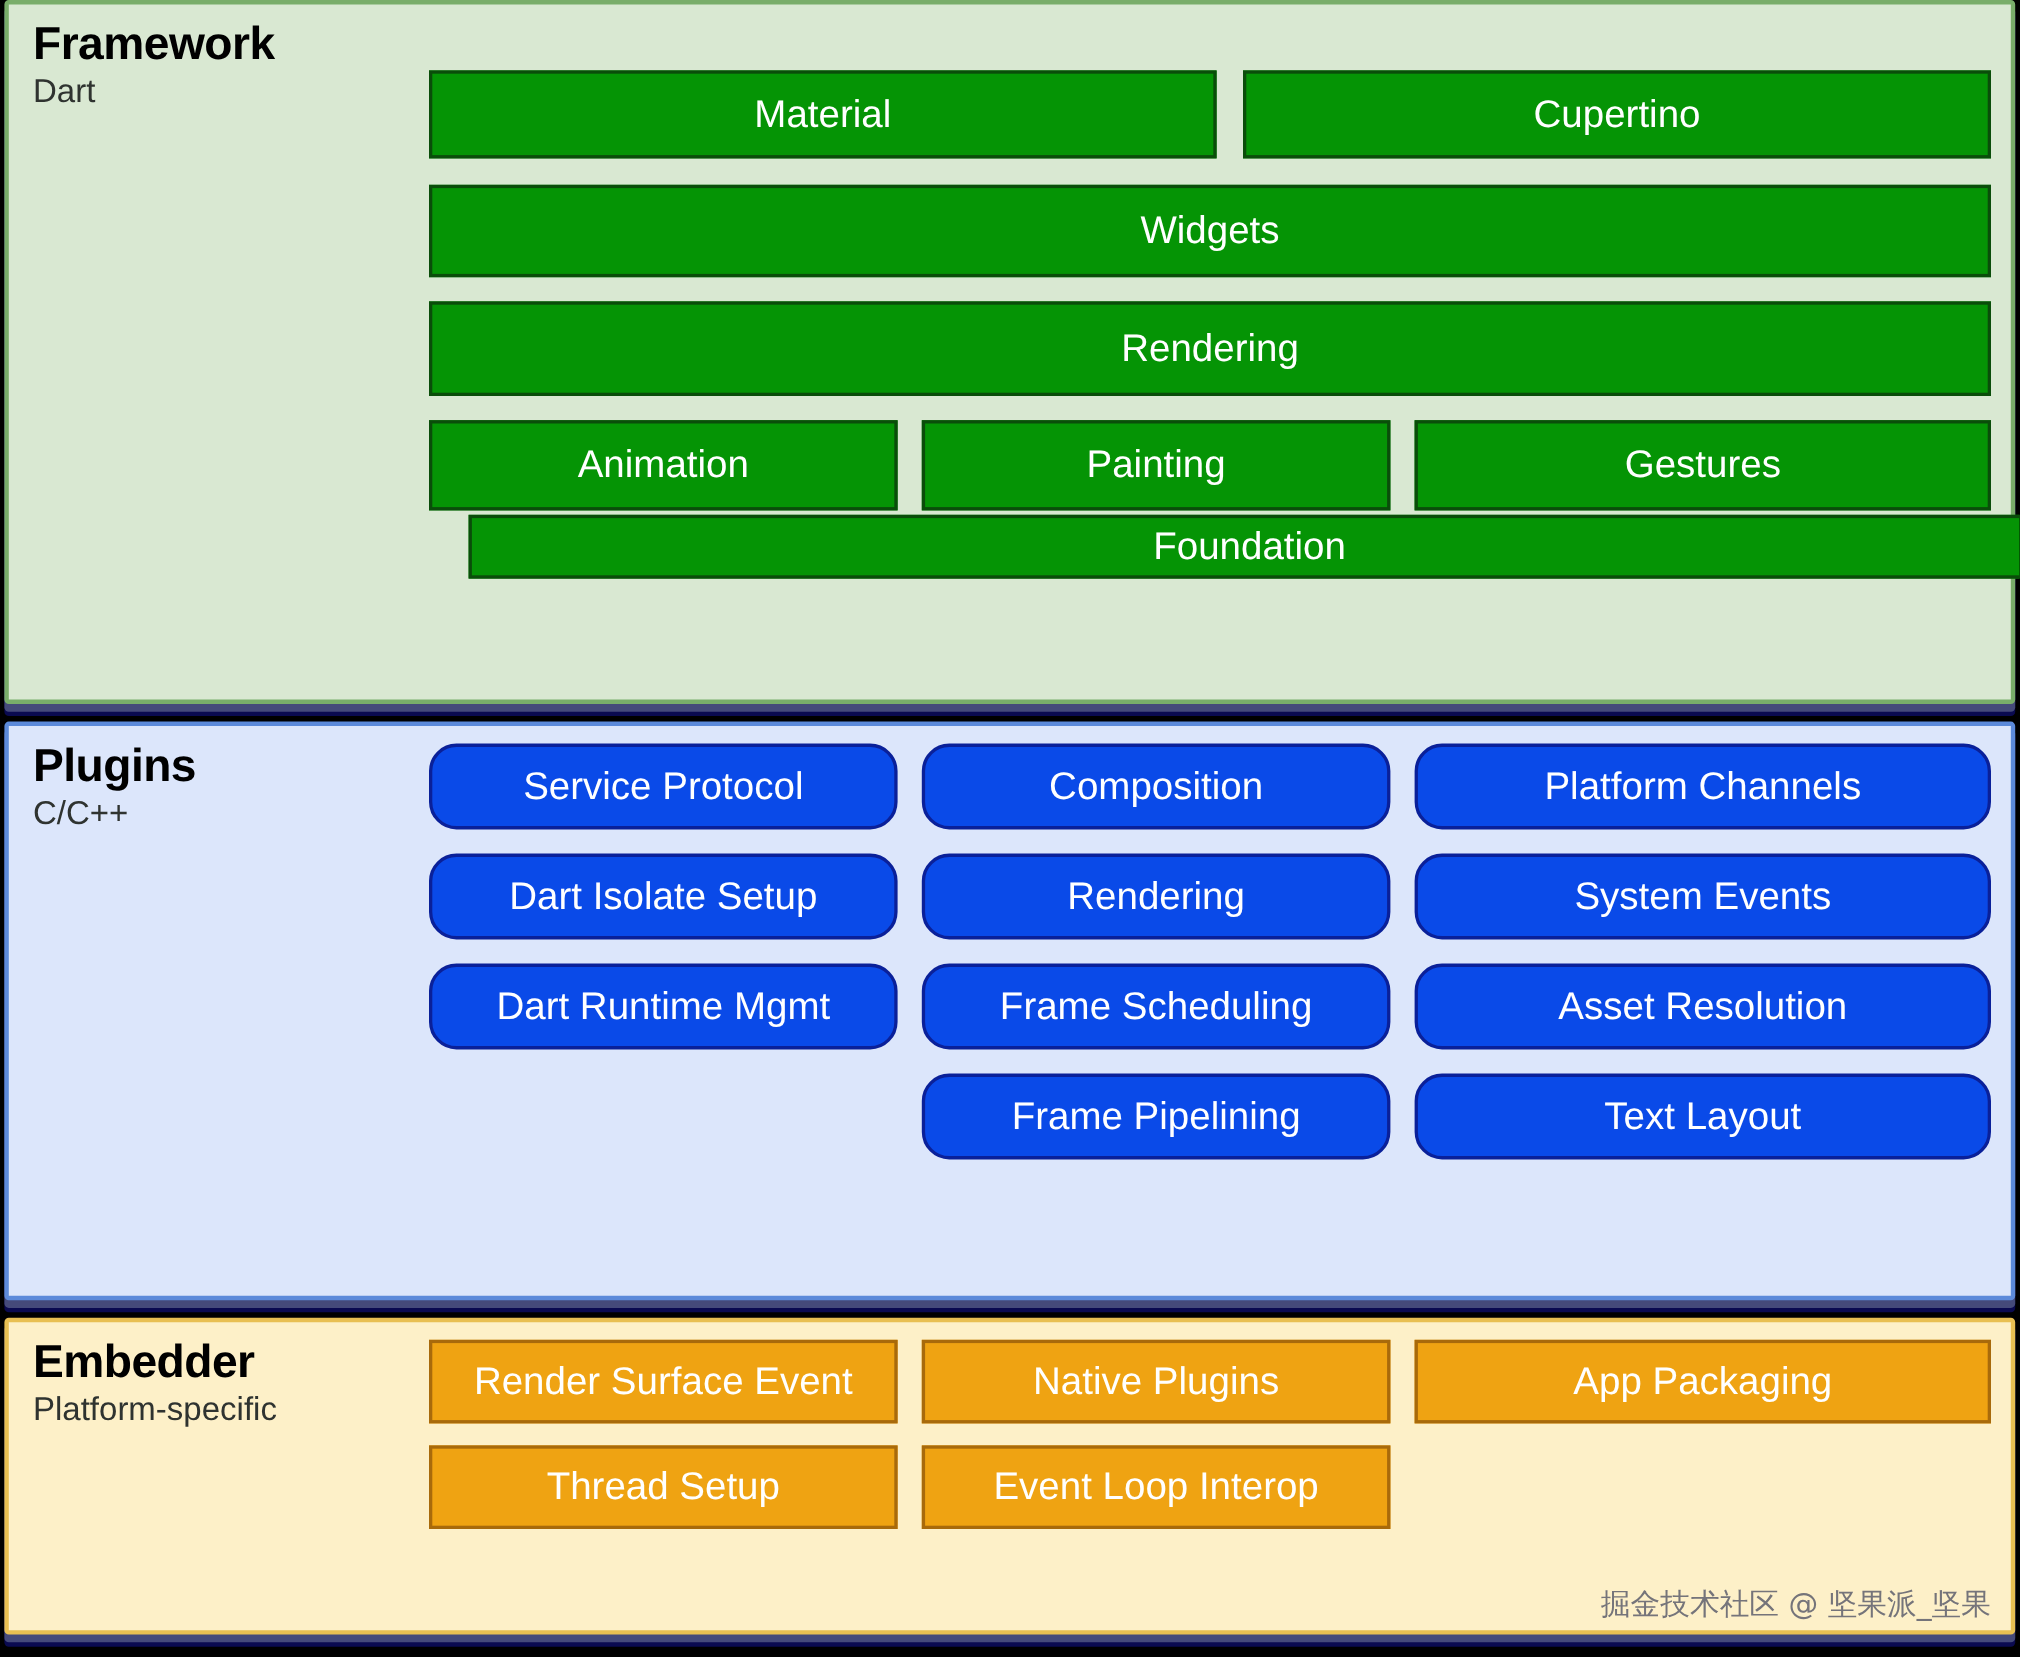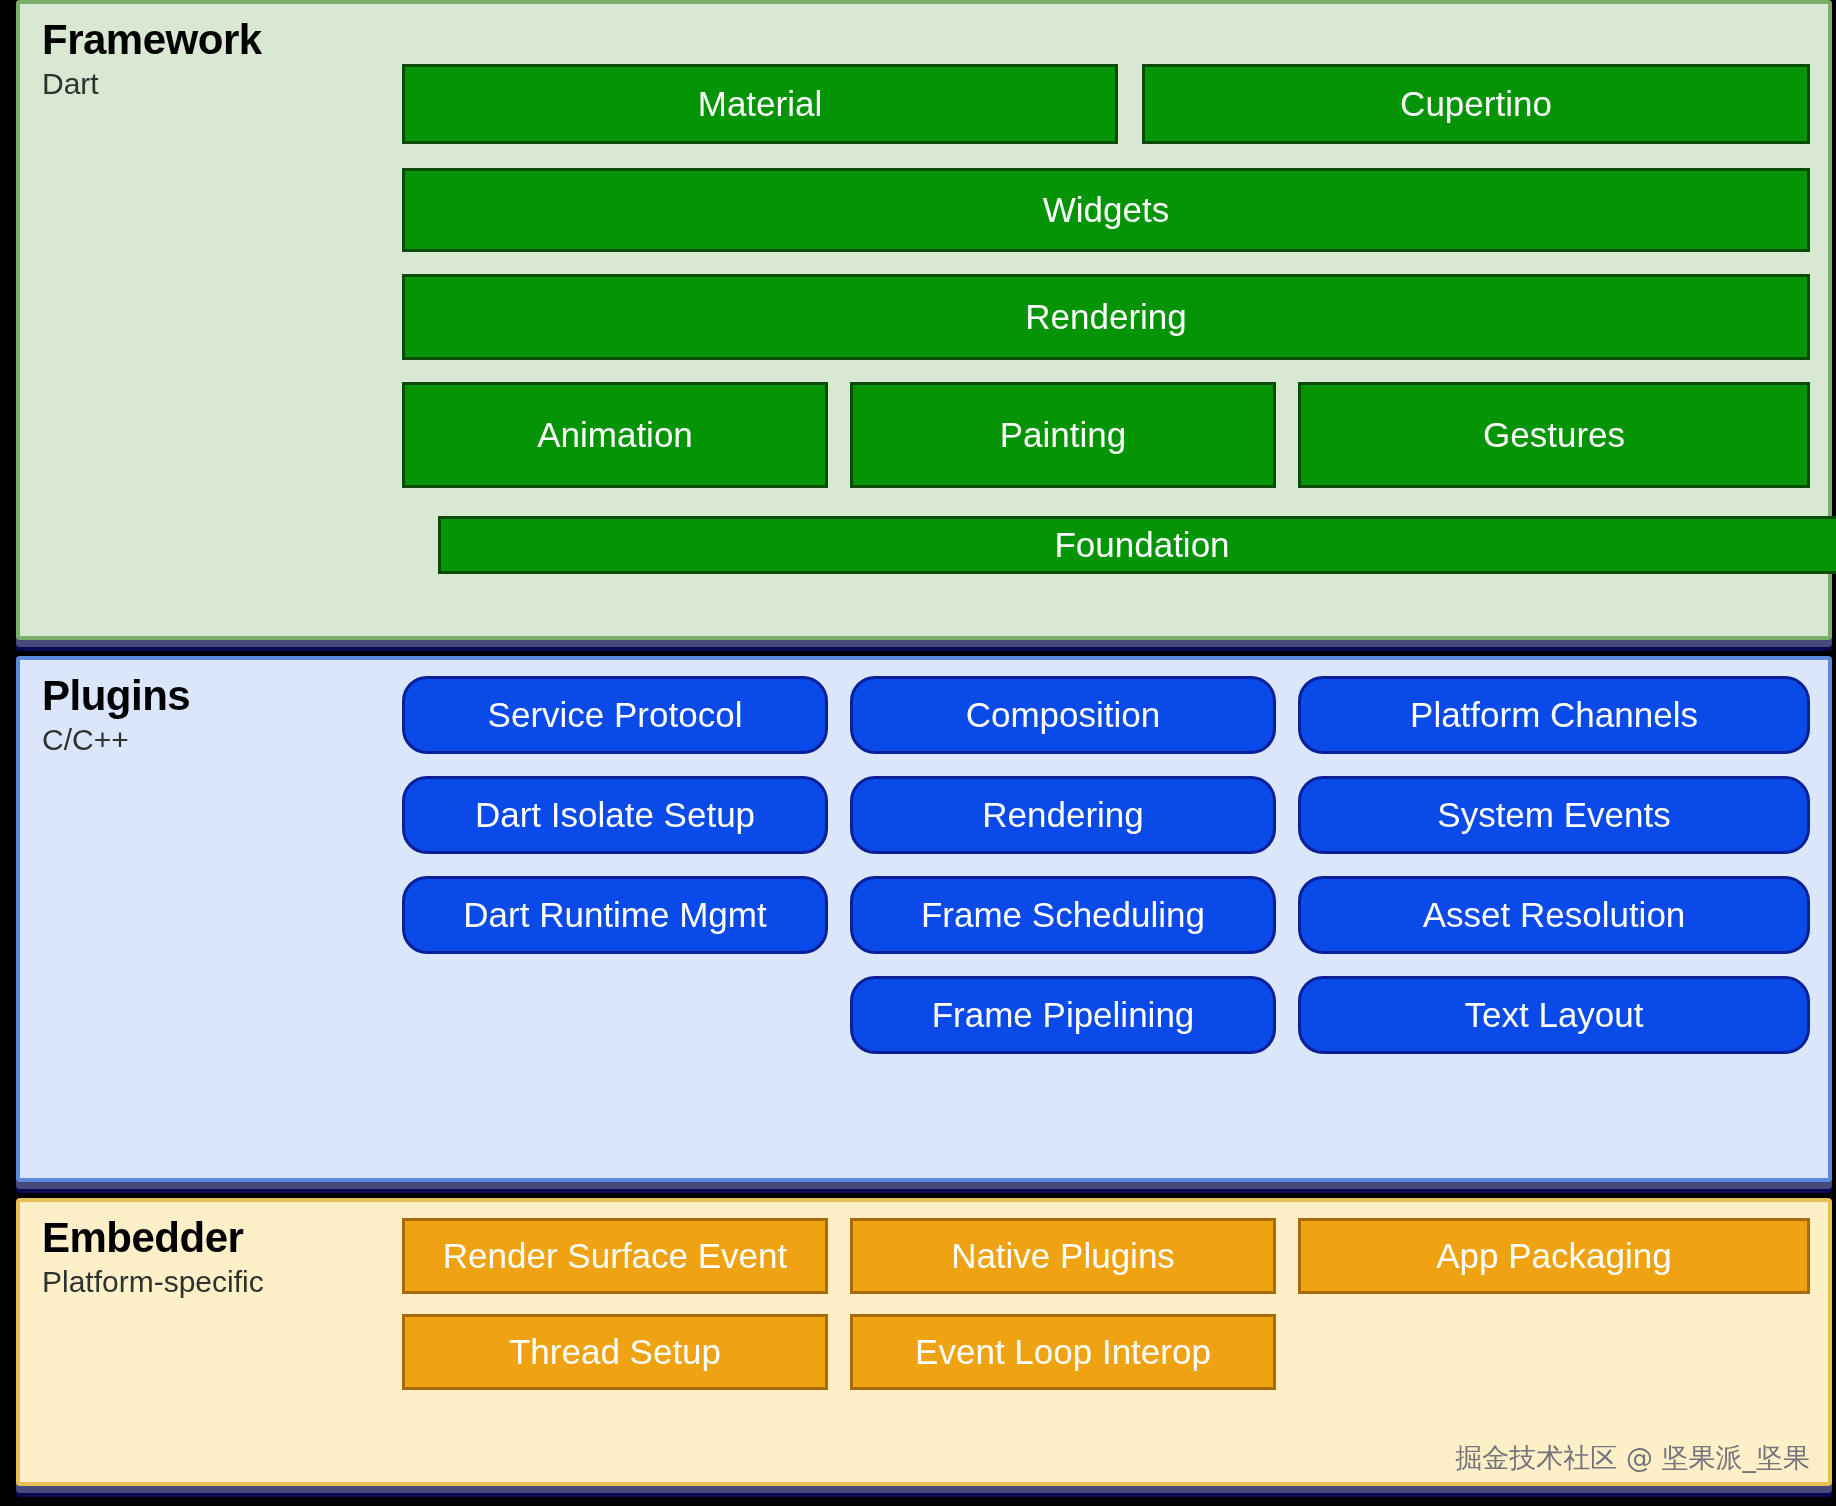--- a/index.html
+++ b/index.html
@@ -15,21 +15,20 @@
   }
 
   #diagram {
     position: relative;
     width: 1836px;
     height: 1506px;
     box-sizing: border-box;
     background: #000000;
     display: flex;
     flex-direction: column;
-    padding-left: 12px;
   }
 
   
   .layer {
     position: relative;
     box-sizing: border-box;
     display: flex;
     flex-direction: row;
     align-items: flex-start;
     border-style: solid;
@@ -112,21 +111,21 @@
   }
 
   .cell--green  { background: #059405; border-color: #0a4d0a; }
   .cell--blue   { background: #0a4ae8; border-color: #0a2099; border-radius: 25px; }
   .cell--orange { background: #efa312; border-color: #a86a0b; }
 
   
   .fw-row1 { height: 80px; margin-bottom: 24px; margin-top: 44px; }
   .fw-row2 { height: 84px; margin-bottom: 22px; }
   .fw-row3 { height: 86px; margin-bottom: 22px; }
-  .fw-row4 { height: 106px; margin-bottom: 28px; }
+  .fw-row4 { height: 82px; margin-bottom: 4px; }
   .fw-row5 { height: 58px; margin-left: 36px; }
 
   .fw-c-half   { flex: 0 0 716px; }
   .fw-gap-half { flex: 0 0 24px; }
   .fw-c-full   { flex: 1 1 auto; }
 
   .fw-c-third { flex: 0 0 426px; }
   .fw-gap-sm  { flex: 0 0 22px; }
   .fw-c-third-last { flex: 1 1 auto; }
 

